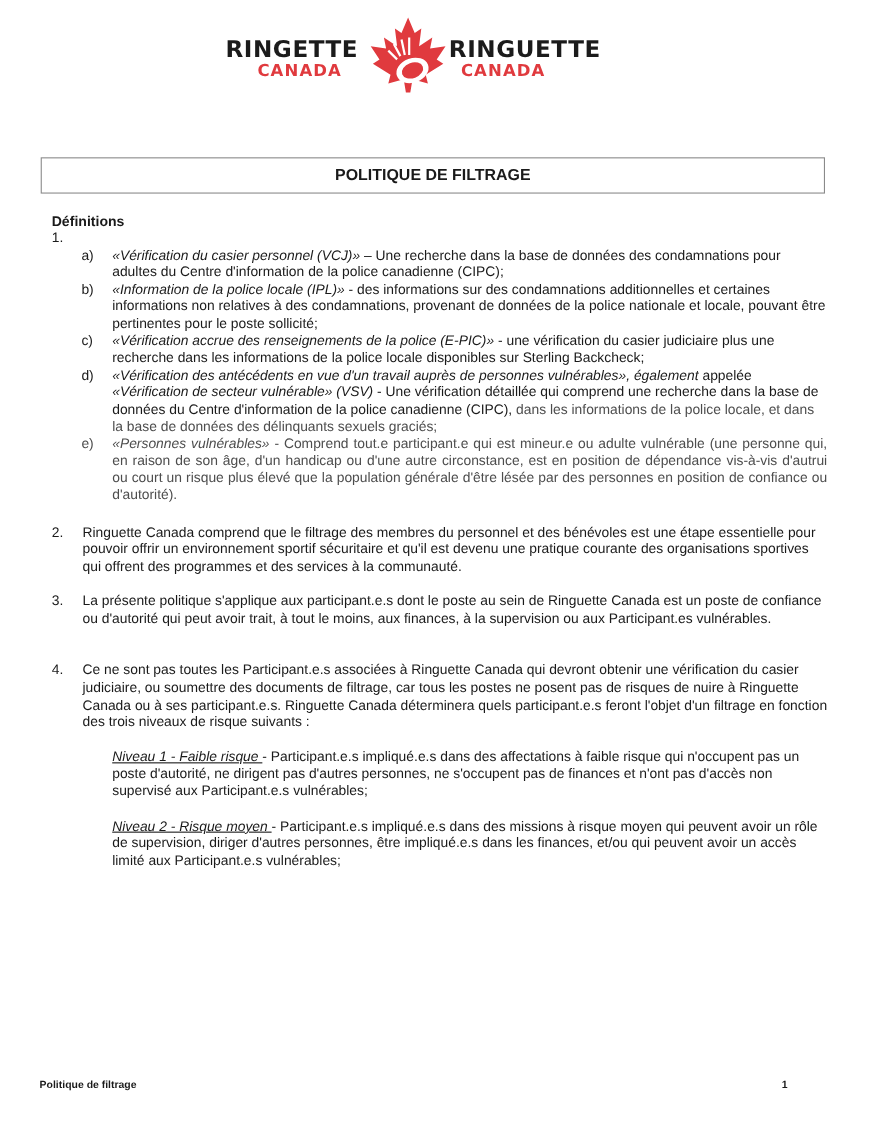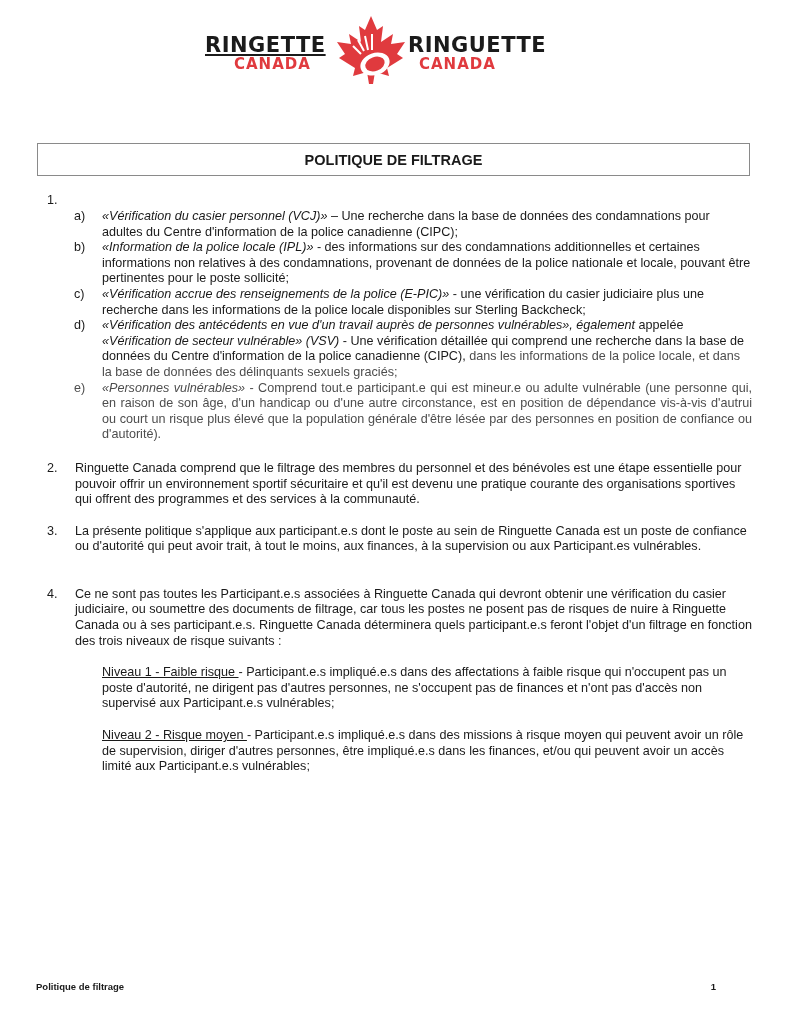--- a/index.html
+++ b/index.html
@@ -2,21 +2,21 @@
 <html><head>
   <meta charset="utf-8">
   <style>
     html, body { margin: 0; padding: 0; background: #ffffff; }
     body {
       width: 791px; height: 1024px; position: relative; overflow: hidden;
       font-family: "Liberation Sans", sans-serif; color: #1a1a1a;
     }
     .logo { position: absolute; top: 14px; left: 200px; width: 390px; height: 72px; }
     .logo .word { position: absolute; font-family: "DejaVu Sans", sans-serif; font-weight: bold; line-height: 1; }
-    .logo .w1 { left: 5px; top: 21px; font-size: 21px; color: #1b1b1b; letter-spacing: 0.5px; text-decoration: underline; }
+    .logo .w1 { left: 5px; top: 21px; font-size: 21px; color: #1b1b1b; letter-spacing: 0.5px; }
     .logo .w1b { left: 34px; top: 43px; font-size: 15px; color: #e03a3e; letter-spacing: 1px; }
     .logo .w2 { left: 208px; top: 21px; font-size: 21px; color: #1b1b1b; letter-spacing: 0.5px; }
     .logo .w2b { left: 219px; top: 43px; font-size: 15px; color: #e03a3e; letter-spacing: 1px; }
     .logo svg { position: absolute; left: 131px; top: 0; }
 
     .title-box {
       position: absolute; left: 37px; top: 143px; width: 713px; height: 33px;
       border: 1.5px solid #8a8a8a; box-sizing: border-box;
       display: flex; align-items: center; justify-content: center;
     }
@@ -24,21 +24,21 @@
 
     .content { position: absolute; left: 47px; top: 193px; width: 705px; font-size: 12.6px; line-height: 15.6px; }
     .h { font-weight: bold; font-size: 12.8px; margin: 0; }
     .num { position: relative; padding-left: 28px; }
     .num .n { position: absolute; left: 0; top: 0; }
     .sub { position: relative; padding-left: 55px; margin-left: 0; }
     .sub .n { position: absolute; left: 27px; top: 0; }
     .gray { color: #4d4d4d; }
     .just { text-align: justify; }
     .niv { padding-left: 55px; }
-    .niv u { }
+    .niv u { font-style: italic; }
     .footer { position: absolute; top: 981px; left: 36px; width: 680px; font-size: 9.5px; font-weight: bold; }
     .footer .pg { position: absolute; right: 0; top: 0; }
   </style>
 </head>
 <body>
 
 <div class="logo">
   <span class="word w1">RINGETTE</span>
   <span class="word w1b">CANADA</span>
   <svg width="80" height="72" viewBox="0 0 80 72">
@@ -50,20 +50,21 @@
   <span class="word w2">RINGUETTE</span>
   <span class="word w2b">CANADA</span>
 </div>
 
 <div class="title-box">
   <span>POLITIQUE DE FILTRAGE</span>
 </div>
 
 <div class="content">
 
+  <p class="h">Définitions</p>
   <div class="num">
     <span class="n">1.</span>
   </div>
 
   <div style="height:16px"></div>
 
   <div class="sub">
     <span class="n">a)</span>
     <i>«Vérification du casier personnel (VCJ)»</i><span> – Une recherche dans la base de données des condamnations pour adultes du Centre d'information de la police canadienne (CIPC);</span>
   </div>

